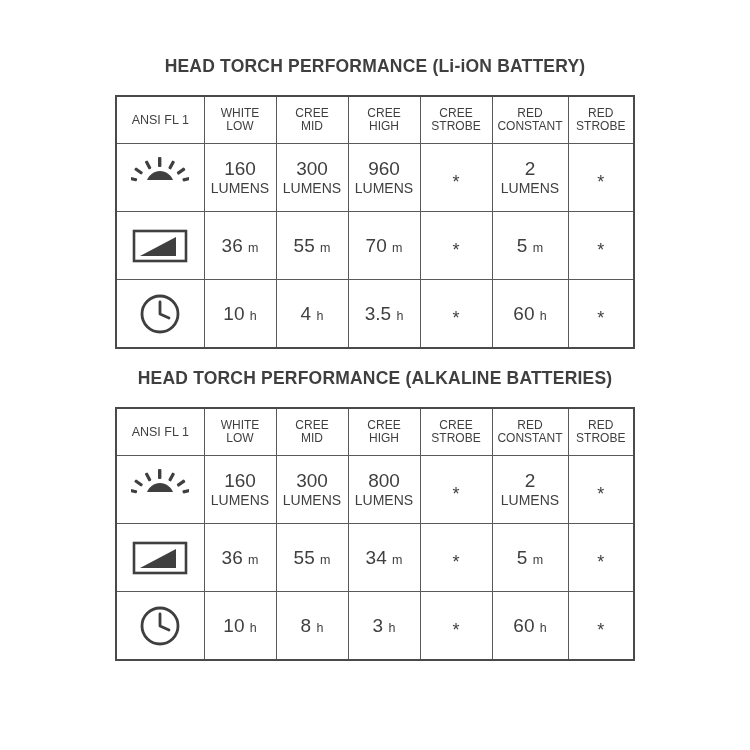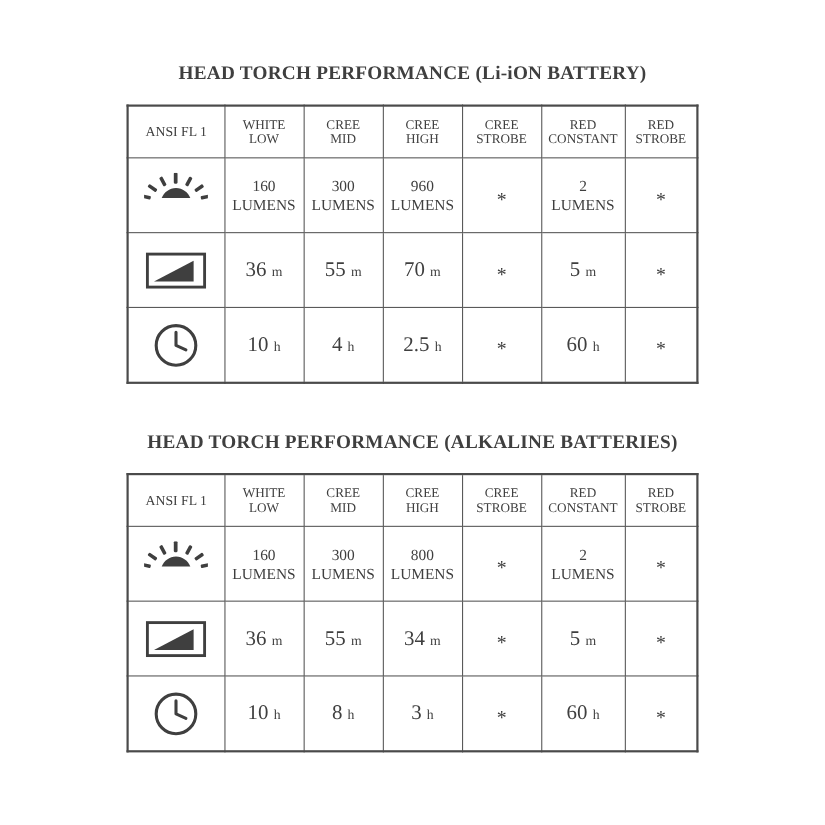--- a/index.html
+++ b/index.html
@@ -16,24 +16,23 @@
   }
   .page {
     width: 750px;
     height: 750px;
     position: relative;
     box-sizing: border-box;
     padding-top: 56px;
   }
   .block {
     width: 100%;
-    font-family: Liberation Serif, serif;
   }
   .block + .block {
-    margin-top: 42px;
+    margin-top: 19px;
   }
   .title {
     text-align: center;
     font-size: 17.5px;
     font-weight: bold;
     letter-spacing: 0.2px;
     color: #3f3f3f;
     margin: 0 0 18px 0;
   }
   .table-wrap {
@@ -76,21 +75,21 @@
     display: block;
   }
   tbody td {
     height: 67px;
     font-size: 19px;
   }
   .val {
     line-height: 1.05;
   }
   .val .num {
-    font-size: 14px;
+    font-size: 19px;
   }
   .unit-small {
     font-size: 14px;
     display: block;
     margin-top: 2px;
   }
   .unit-inline {
     font-size: 12.5px;
   }
   .star {
@@ -245,21 +244,21 @@
             </td>
             <td>
               <span class="num">10</span>
               <span class="unit-inline">h</span>
             </td>
             <td>
               <span class="num">4</span>
               <span class="unit-inline">h</span>
             </td>
             <td>
-              <span class="num">2.5</span>
+              <span class="num">3.5</span>
               <span class="unit-inline">h</span>
             </td>
             <td>
               <span class="star">*</span>
             </td>
             <td>
               <span class="num">60</span>
               <span class="unit-inline">h</span>
             </td>
             <td>

